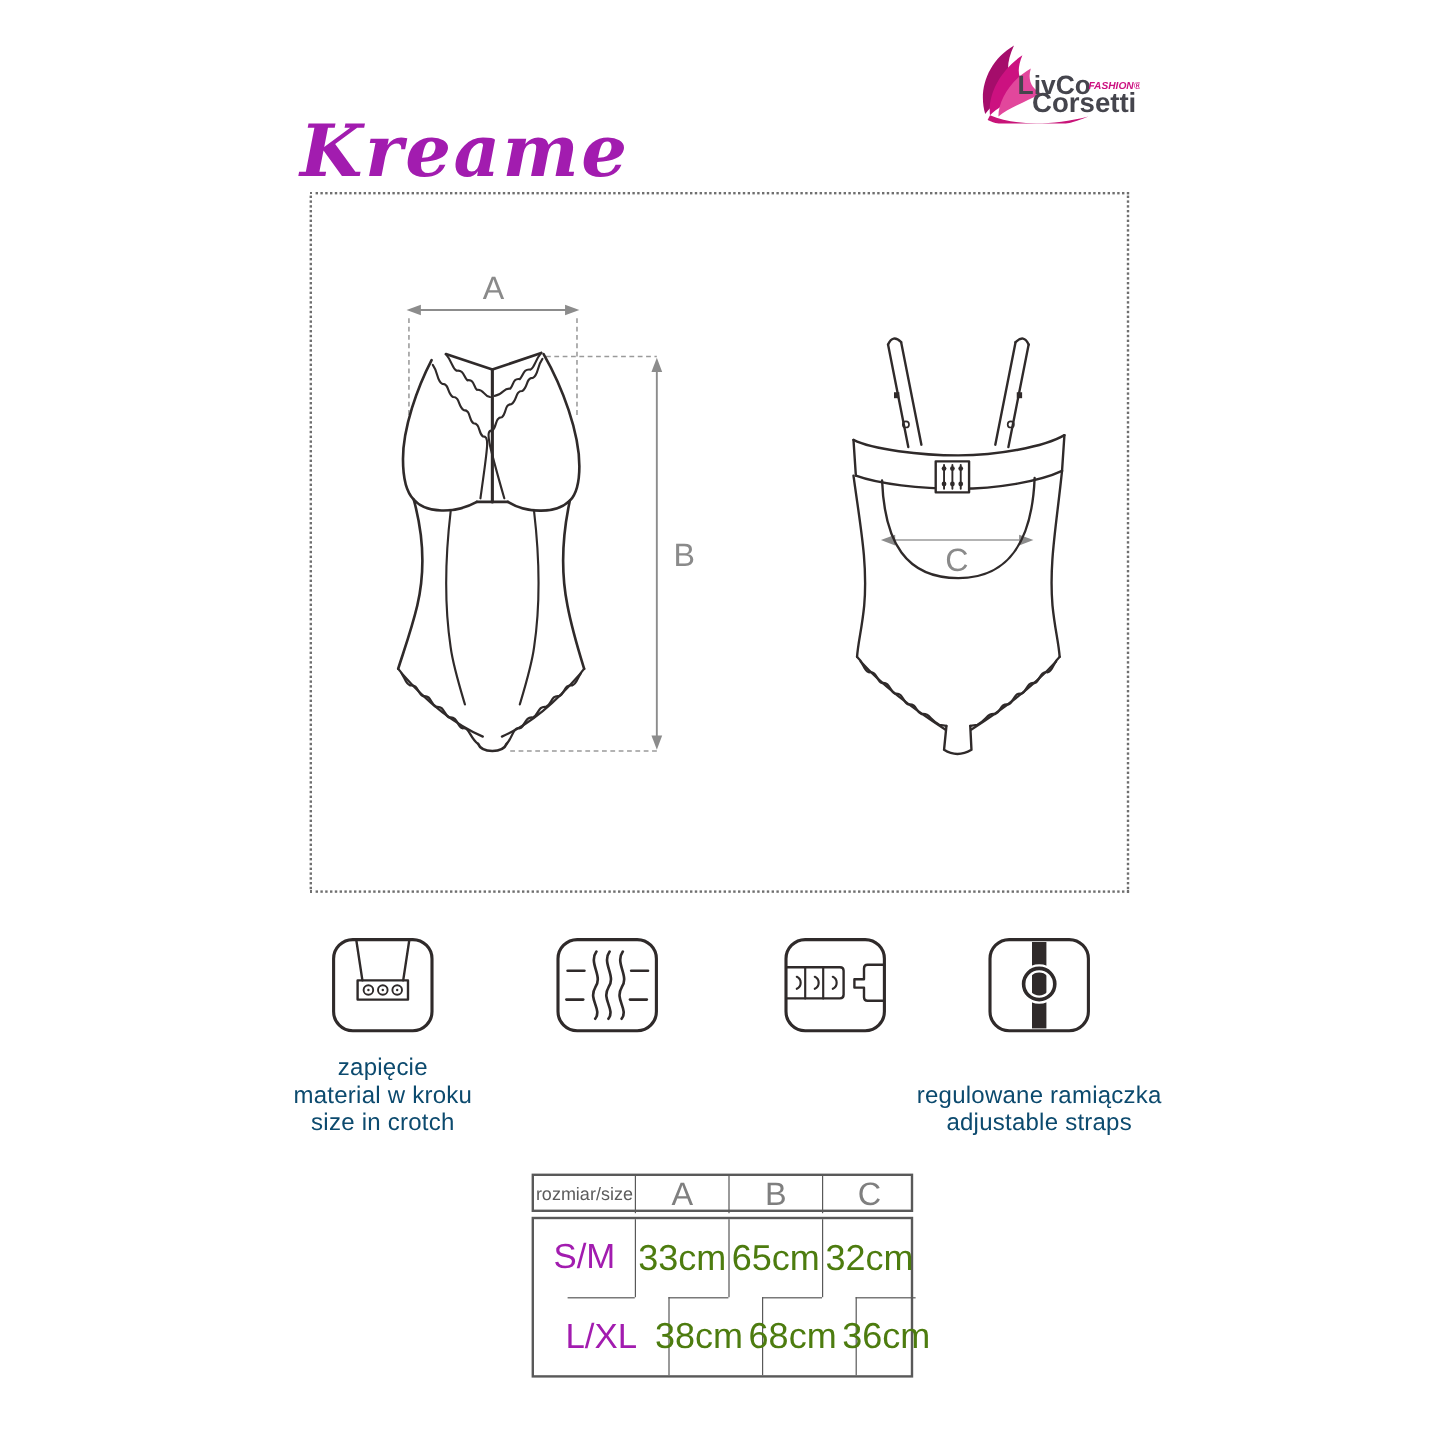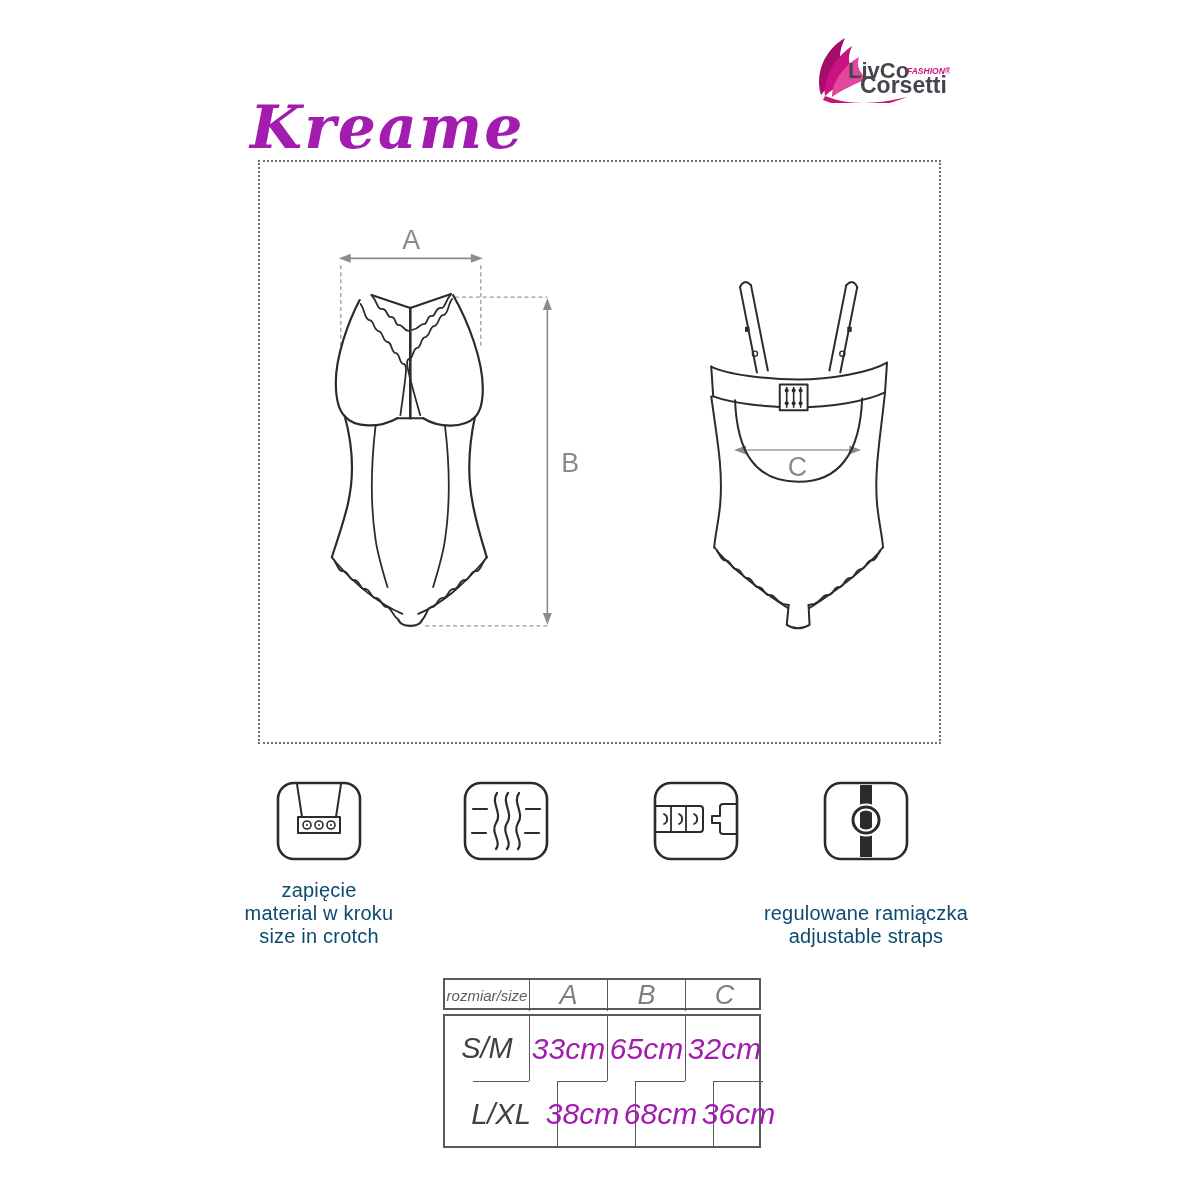--- a/index.html
+++ b/index.html
@@ -36,30 +36,30 @@
 
   
   #size-table{left:443px;top:978px;width:318px;}
   .st-header,.st-body{
     display:grid;grid-template-columns:84px 78px 78px 78px;
     border:2px solid #595959;box-sizing:border-box;
   }
   .st-header{height:32px;}
   .st-cell{
     display:flex;align-items:center;justify-content:center;
-    border-left:1.5px solid #595959;box-sizing:border-box;font-style:italic;
+    border-left:1.5px solid #595959;box-sizing:border-box;
   }
   .st-cell.first{border-left:none;}
   .st-gap{height:4px;}
   .st-body .st-cell{height:65px;}
   .st-body .row2{border-top:1.5px solid #595959;margin-left:28px;}
   .st-size-label{font-size:15px;color:#5c5c5c;}
   .st-col-label{font-size:27px;color:#7f7f7f;}
-  .st-row-label{font-size:29px;color:#404040;}
-  .st-value{font-size:30px;color:#a21caf;}
+  .st-row-label{font-size:29px;color:#a21caf;}
+  .st-value{font-size:30px;color:#4d7c0f;}
 
   
   .logo-text{font-family:"Liberation Sans", sans-serif;}
 </style>
 </head>
 <body>
 
 <div class="abs" id="brand-logo" style="left:815px;top:33px;width:135px;height:70px;text-decoration:underline;">
   <svg width="135" height="70" viewBox="0 0 135 70">
     <g>

